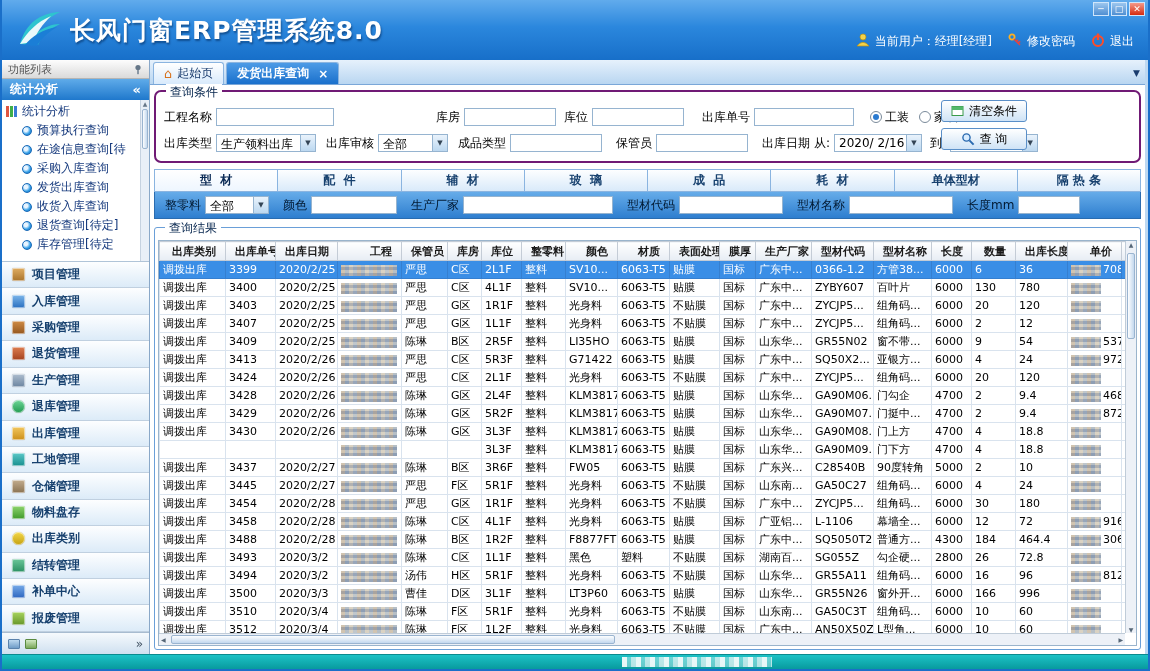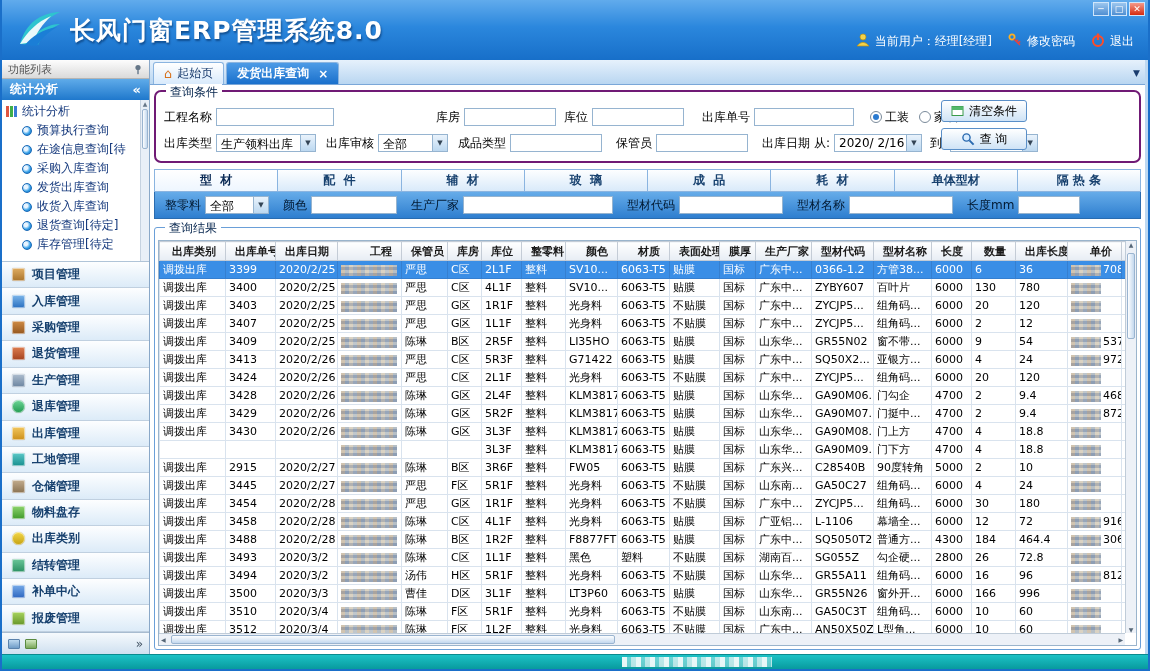--- a/index.html
+++ b/index.html
@@ -674,21 +674,21 @@
                     <td>GA90M09...</td>
                     <td>门下方</td>
                     <td>4700</td>
                     <td>4</td>
                     <td>18.8</td>
                     <td><span class="mosaic" style="width: 30px;"></span><span></span></td>
                     <td>42</td>
                   </tr>
                   <tr>
                     <td>调拨出库</td>
-                    <td>2915</td>
+                    <td>3437</td>
                     <td>2020/2/27</td>
                     <td><span class="mosaic" style="width: 56px;"></span></td>
                     <td>陈琳</td>
                     <td>B区</td>
                     <td>3R6F</td>
                     <td>整料</td>
                     <td>FW05</td>
                     <td>6063-T5</td>
                     <td>贴膜</td>
                     <td>国标</td>

